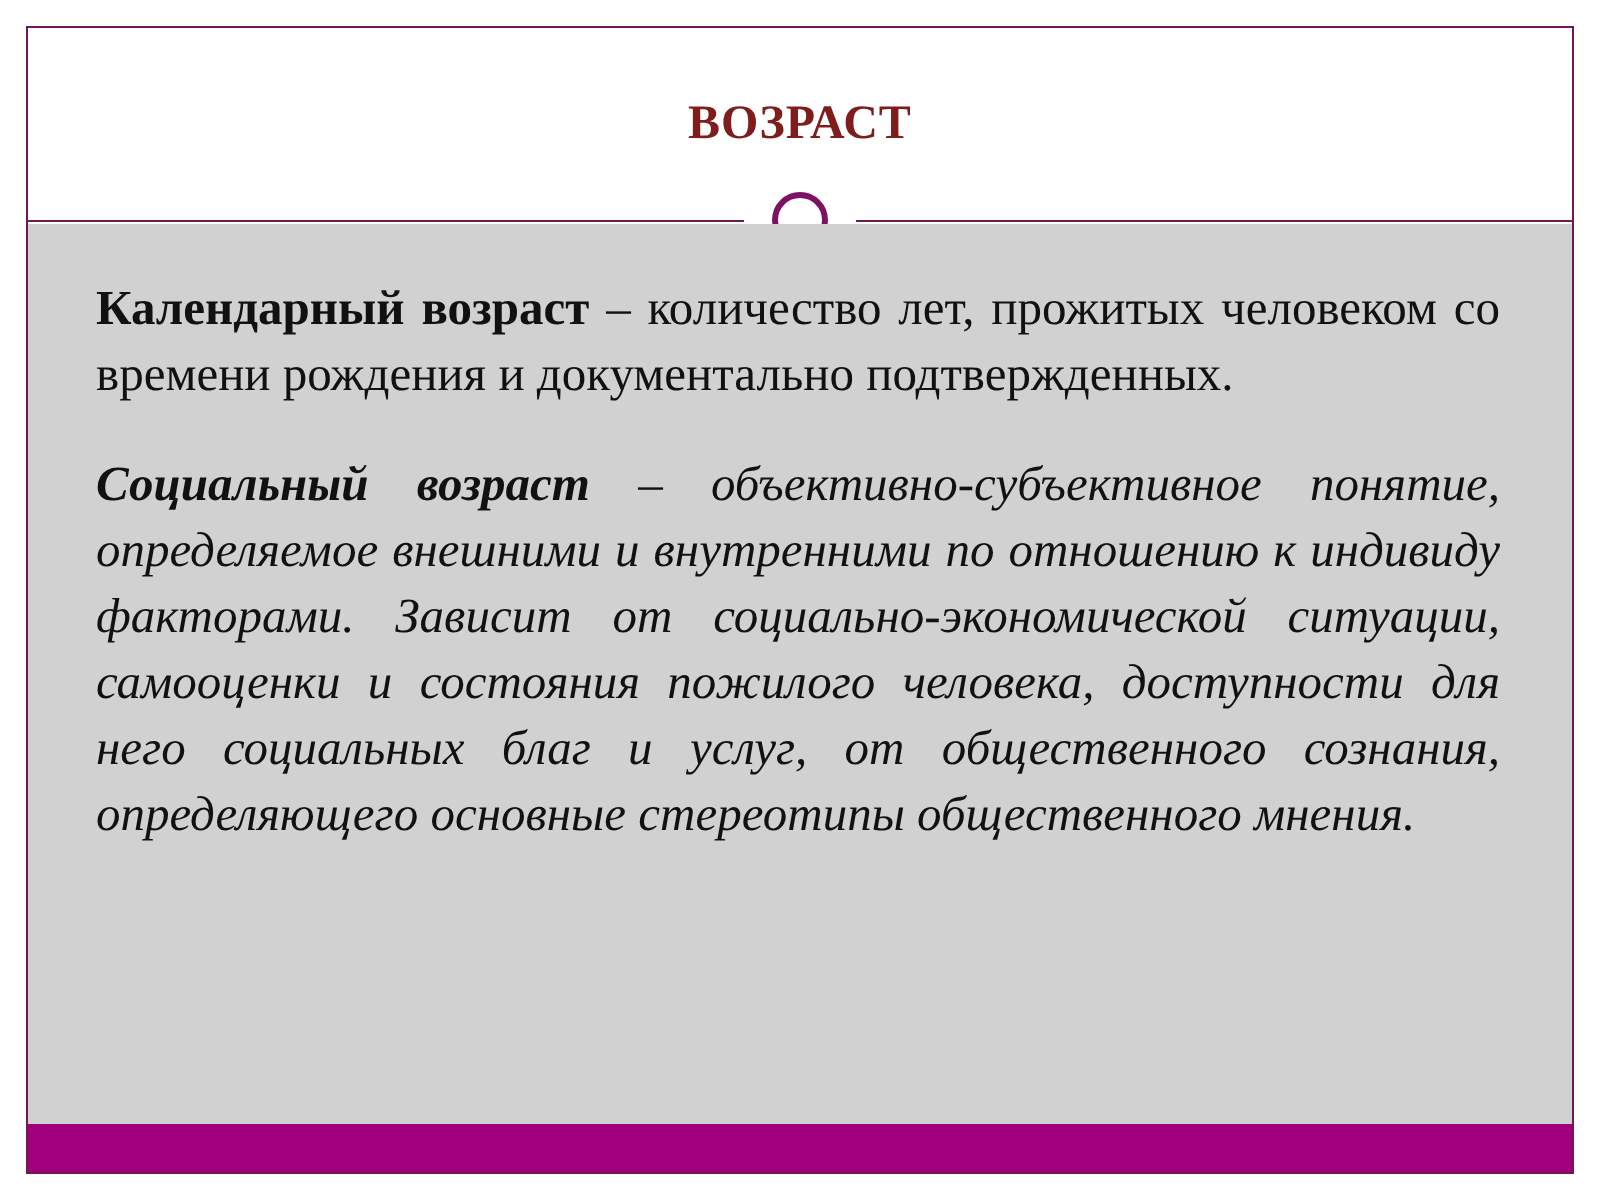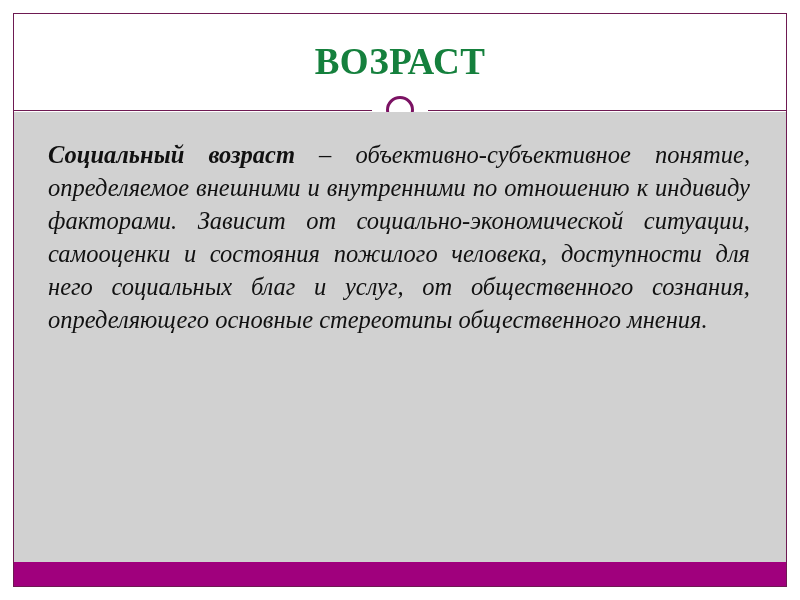--- a/index.html
+++ b/index.html
@@ -46,24 +46,24 @@
     background: #ffffff;
   }
 
   .slide-title {
     position: absolute;
     left: 0;
     top: 0;
     width: 772px;
     text-align: center;
     margin-top: 29px;
-    color: #15803d;
+    color: #7f1d1d;
     font-family: "Liberation Serif", "DejaVu Serif", serif;
     font-weight: bold;
-    font-size: 37px;
+    font-size: 24px;
     line-height: 38px;
     letter-spacing: 0.5px;
     white-space: nowrap;
   }
 
   
   .divider-left {
     position: absolute;
     left: 14px;
     top: 110px;
@@ -153,20 +153,23 @@
   </div>
 
   <div class="divider-left"></div>
   <div class="divider-right"></div>
 
   <div class="ring-halo"></div>
   <div class="ring"></div>
 
   <div class="body-area">
 
+    <p class="para">
+      <span class="lead">Календарный возраст</span><span> – количество лет, прожитых человеком со времени рождения и документально подтвержденных.</span>
+    </p>
 
     <p class="para">
       <span class="lead">Социальный возраст</span><span> – объективно-субъективное понятие, определяемое внешними и внутренними по отношению к индивиду факторами. Зависит от социально-экономической ситуации, самооценки и состояния пожилого человека, доступности для него социальных благ и услуг, от общественного сознания, определяющего основные стереотипы общественного мнения.</span>
     </p>
 
   </div>
 
   <div class="footer-band"></div>
 
 </div>

